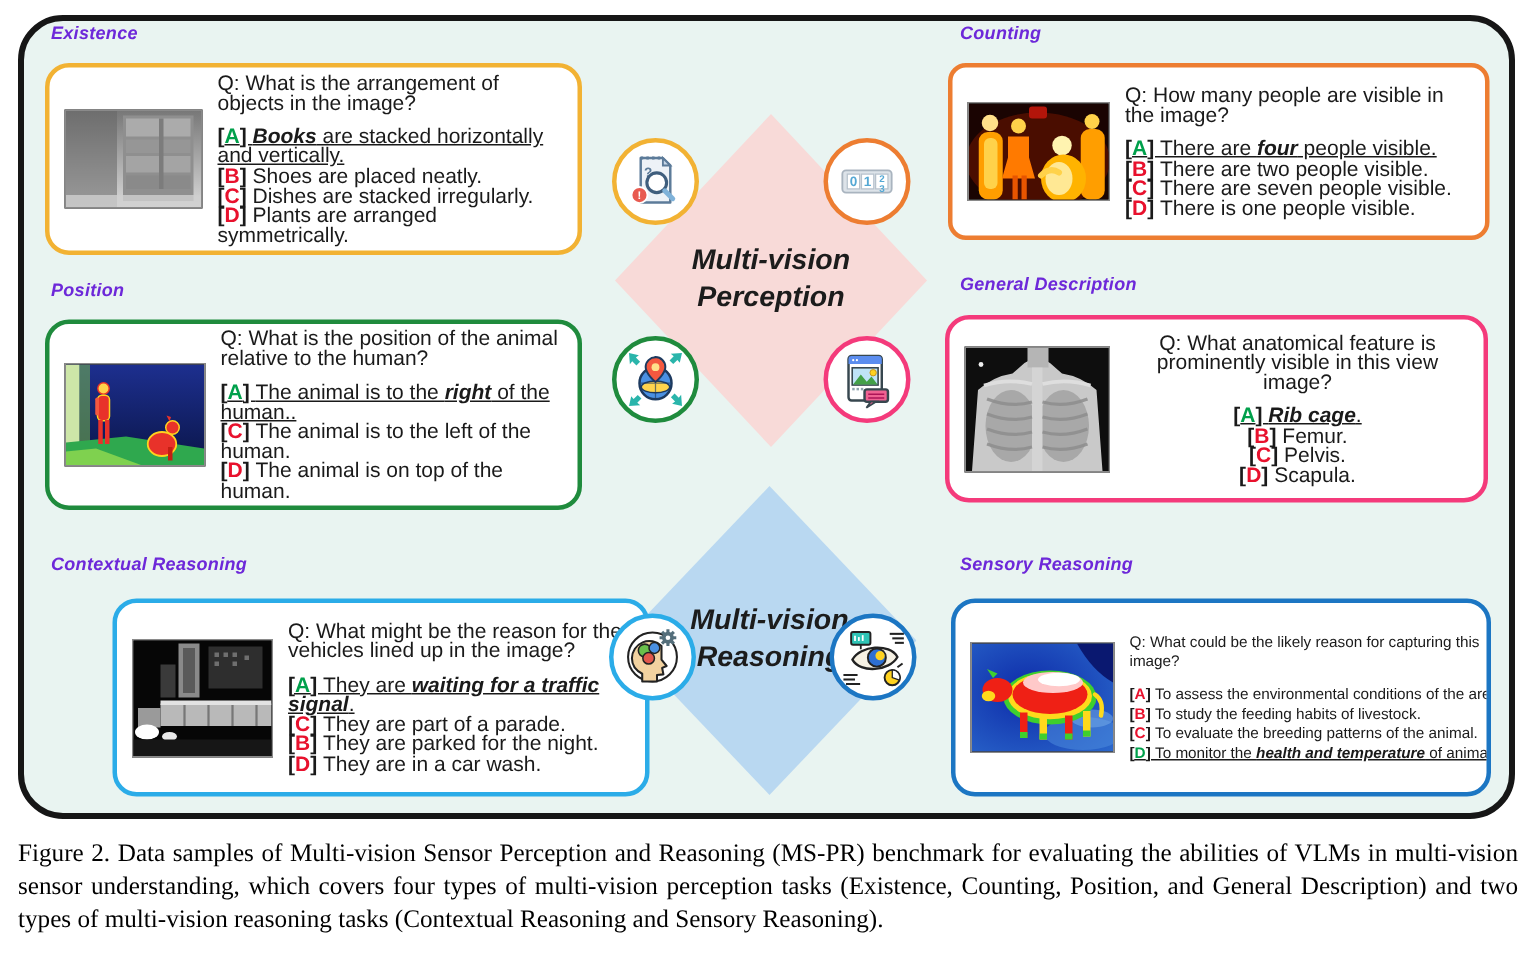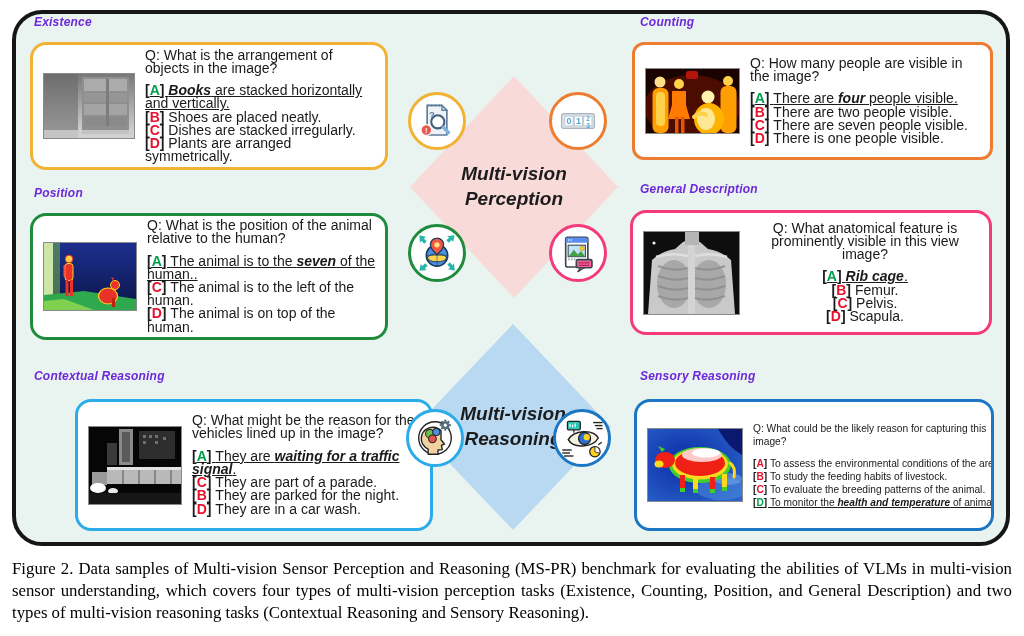--- a/index.html
+++ b/index.html
@@ -262,21 +262,21 @@
       <rect x="26" y="37" width="3" height="16" fill="#e8322a"></rect>
       <rect x="19.5" y="22" width="2.5" height="12" rx="1.2" fill="#f4583f"></rect>
       <ellipse cx="64" cy="53" rx="9.5" ry="8" fill="#e8322a" stroke="#ffd21f" stroke-width="1.2"></ellipse>
       <circle cx="71" cy="42" r="4.5" fill="#e8322a" stroke="#ffd21f" stroke-width="1"></circle>
       <path d="M69 38 l-2 -4 3 1 z" fill="#e8322a"></path>
       <rect x="68" y="55" width="3" height="9" fill="#c41f12"></rect>
     </svg>
     <div class="qa">
       <div class="q">Q: What is the position of the animal relative to the human?</div>
       <div class="opts">
-          <div class="opt"><span class="u"><span class="bk">[</span><span class="lt" style="color: rgb(0, 160, 75);">A</span><span class="bk">] </span><span>The animal is to the </span><span class="bi">seven</span><span> of the human..</span></span></div>
+          <div class="opt"><span class="u"><span class="bk">[</span><span class="lt" style="color: rgb(0, 160, 75);">A</span><span class="bk">] </span><span>The animal is to the </span><span class="bi">right</span><span> of the human..</span></span></div>
           <div class="opt"><span><span class="bk">[</span><span class="lt" style="color: rgb(232, 17, 45);">C</span><span class="bk">] </span><span>The animal is to the left of the human.</span></span></div>
           <div class="opt"><span><span class="bk">[</span><span class="lt" style="color: rgb(232, 17, 45);">D</span><span class="bk">] </span><span>The animal is on top of the human.</span></span></div>
         </div>
     </div>
   </section>
 
   <section class="panel" id="panel-description" style="border-color: rgb(244, 58, 123); text-align: center;">
     <svg class="sample" width="95" height="82" viewBox="0 0 95 82">
       <rect width="95" height="82" fill="#0e0e0e"></rect>
       <path d="M8 28 Q18 19 31 17 L39 10 Q47.5 5 56 10 L64 17 Q77 19 87 28 L91 82 L4 82 Z" fill="#c9c9c9"></path>

